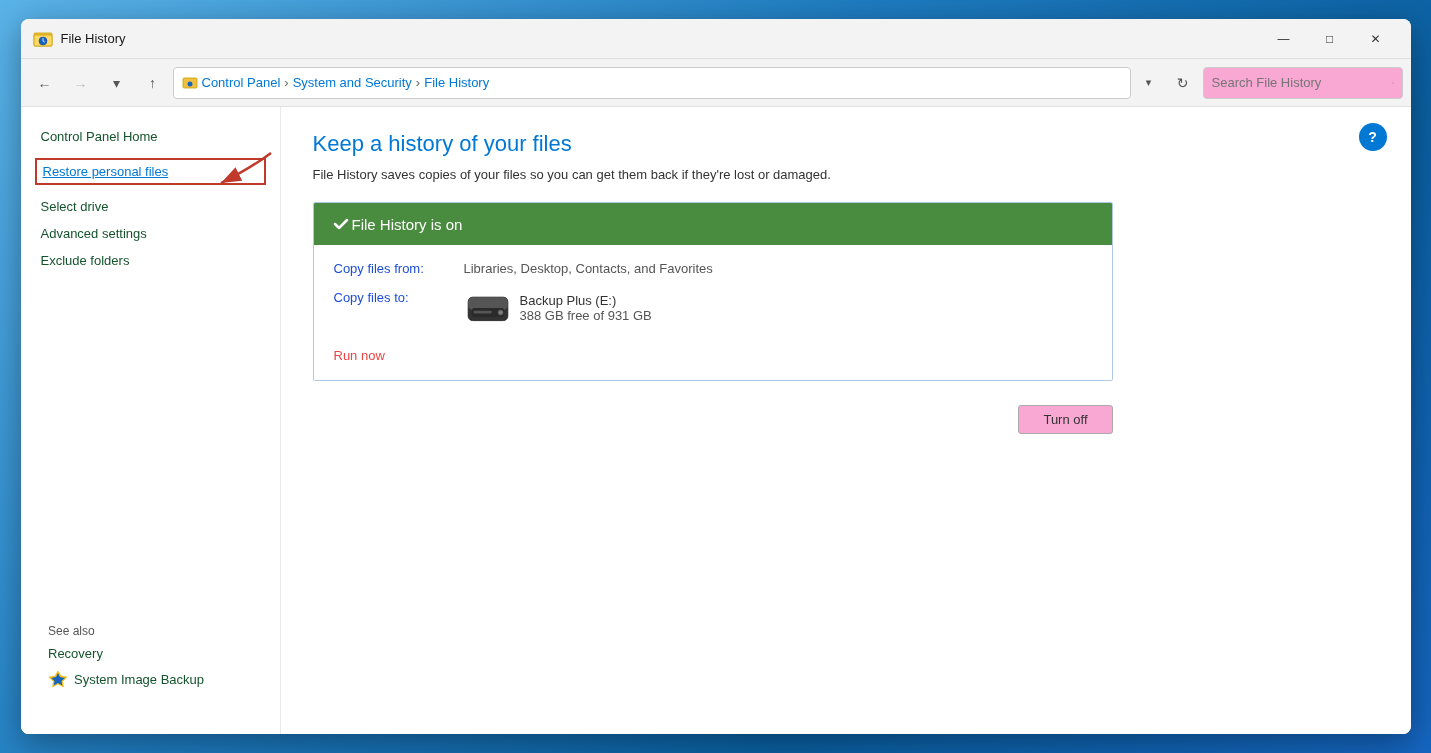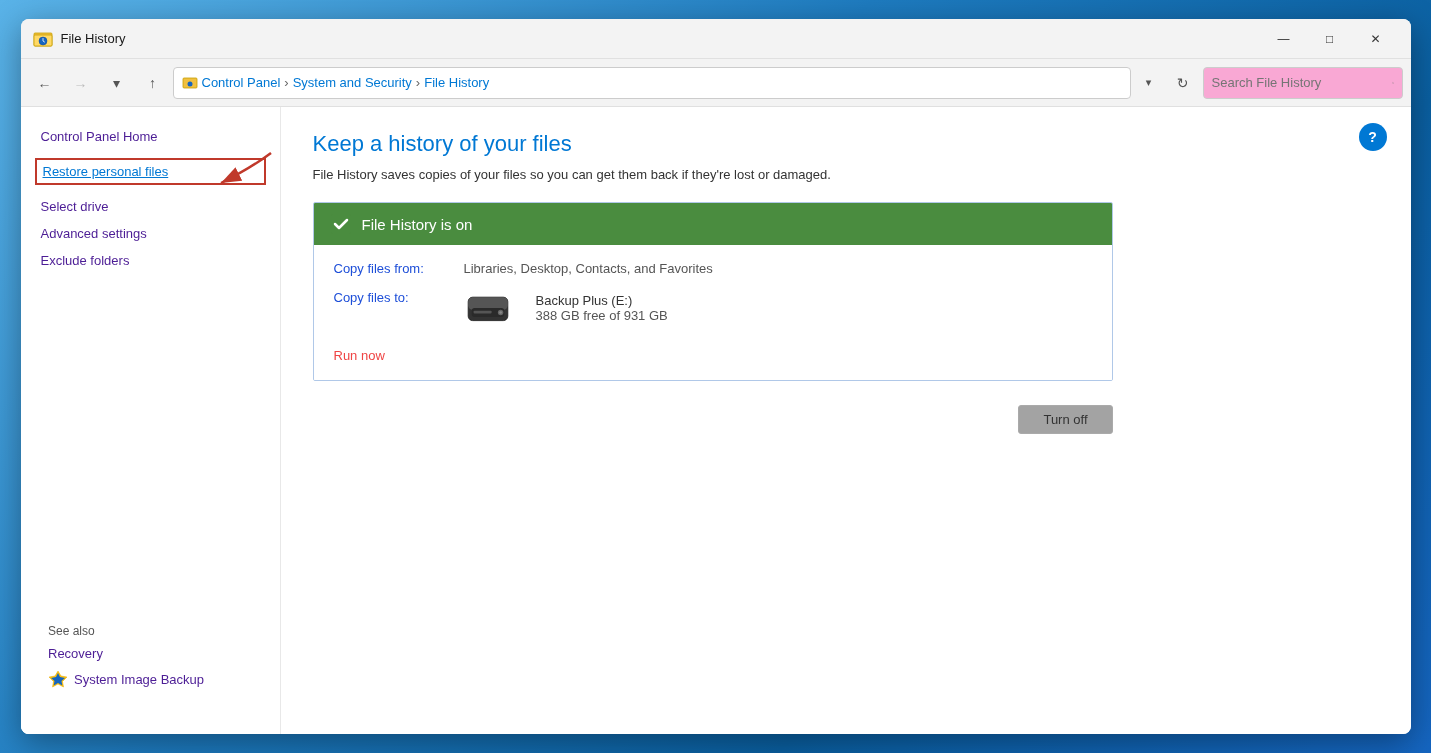--- a/index.html
+++ b/index.html
@@ -159,21 +159,21 @@
       width: 260px;
       background: white;
       border-right: 1px solid #e8e8e8;
       padding: 16px 0;
       flex-shrink: 0;
     }
     .sidebar-link {
       display: block;
       padding: 6px 20px;
       font-size: 13px;
-      color: #4c1d95;
+      color: #14532d;
       cursor: pointer;
       text-decoration: none;
     }
     .sidebar-link.highlighted {
       border: 2px solid #c0392b;
       margin: 2px 14px;
       padding: 4px 6px;
       color: #0078d4;
       text-decoration: underline;
     }
@@ -227,21 +227,20 @@
       border: 1px solid #b0c8e8;
       border-radius: 2px;
       overflow: hidden;
       max-width: 800px;
     }
     .fh-header {
       background: #4a8c3f;
       padding: 10px 16px;
       display: flex;
       align-items: center;
-      gap: 10px;
     }
     .fh-header-title {
       font-size: 15px;
       color: white;
       font-weight: 400;
     }
     .fh-body {
       padding: 16px 20px;
       background: white;
     }
@@ -255,21 +254,21 @@
       color: #1d4ed8;
       min-width: 130px;
       flex-shrink: 0;
     }
     .fh-value {
       color: #555;
     }
     .fh-drive-row {
       display: flex;
       align-items: center;
-      gap: 24px;
+      gap: 8px;
     }
     .drive-icon {
       width: 48px;
       height: 36px;
       flex-shrink: 0;
     }
     .drive-info {
       display: flex;
       flex-direction: column;
     }
@@ -293,21 +292,21 @@
 
     .turn-off-section {
       margin-top: 24px;
       display: flex;
       justify-content: flex-end;
       max-width: 800px;
     }
     .turn-off-btn {
       padding: 6px 24px;
       font-size: 13px;
-      background: #a3a3a3;
+      background: #f9a8d4;
       border: 1px solid #aaa;
       border-radius: 3px;
       cursor: pointer;
       color: #333;
     }
   </style>
 </head>
 <body>
 
 <div class="window">

